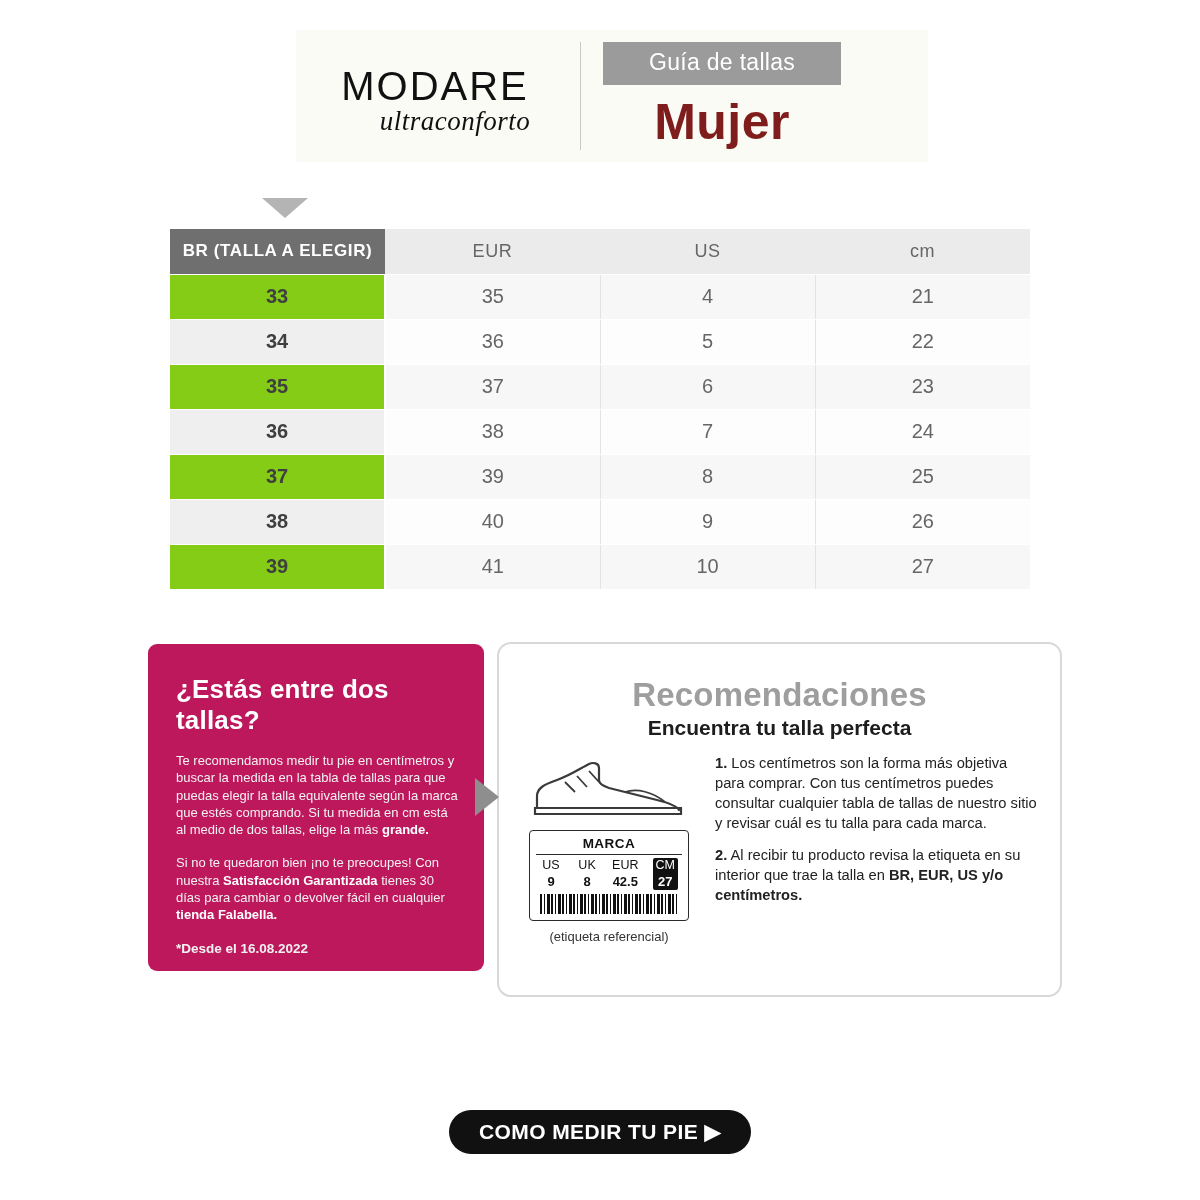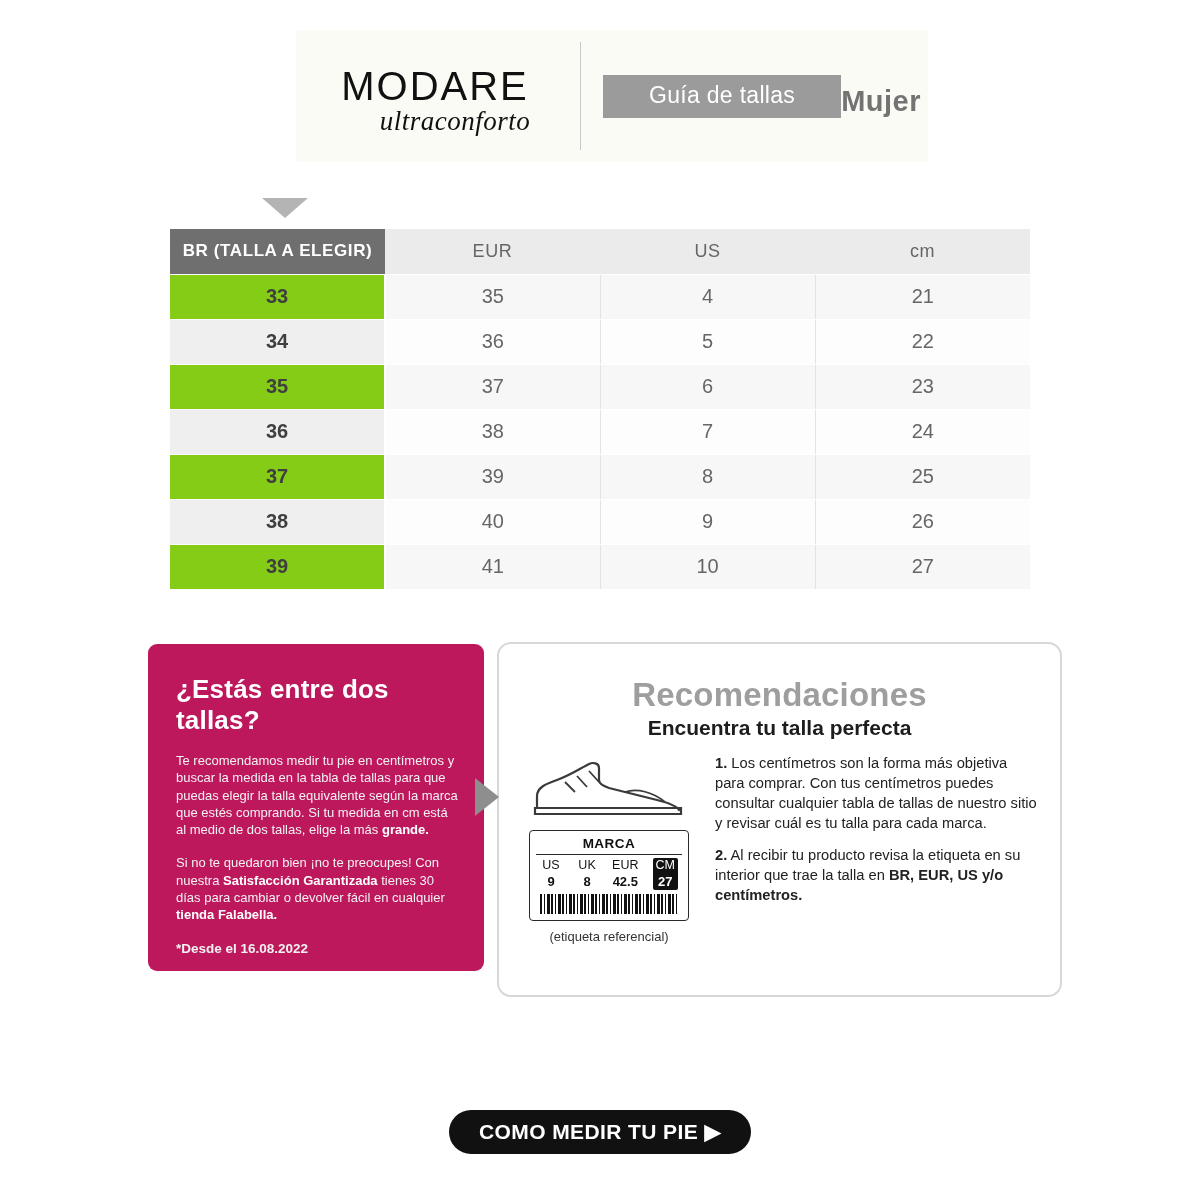--- a/index.html
+++ b/index.html
@@ -53,35 +53,35 @@
     letter-spacing: 0.5px;
   }
   .header-divider {
     width: 1px;
     height: 108px;
     background: #c9c9c9;
     margin: 0 22px 0 6px;
   }
   .header-right {
     display: flex;
-    flex-direction: row;
-    align-items: flex-end;
+    flex-direction: column;
+    align-items: center;
     justify-content: center;
   }
   .guide-badge {
     background: #9b9b9b;
     color: #ffffff;
     font-size: 23px;
     padding: 7px 46px 9px 46px;
     letter-spacing: 0.3px;
   }
   .guide-title {
-    font-size: 29px;
-    font-weight: bold;
-    color: #737373;
+    font-size: 50px;
+    font-weight: bold;
+    color: #7f1d1d;
     margin-top: 8px;
     letter-spacing: 0.5px;
   }
 
   
   .arrow-down {
     position: absolute;
     left: 262px; top: 198px;
     width: 0; height: 0;
     border-left: 23px solid transparent;

